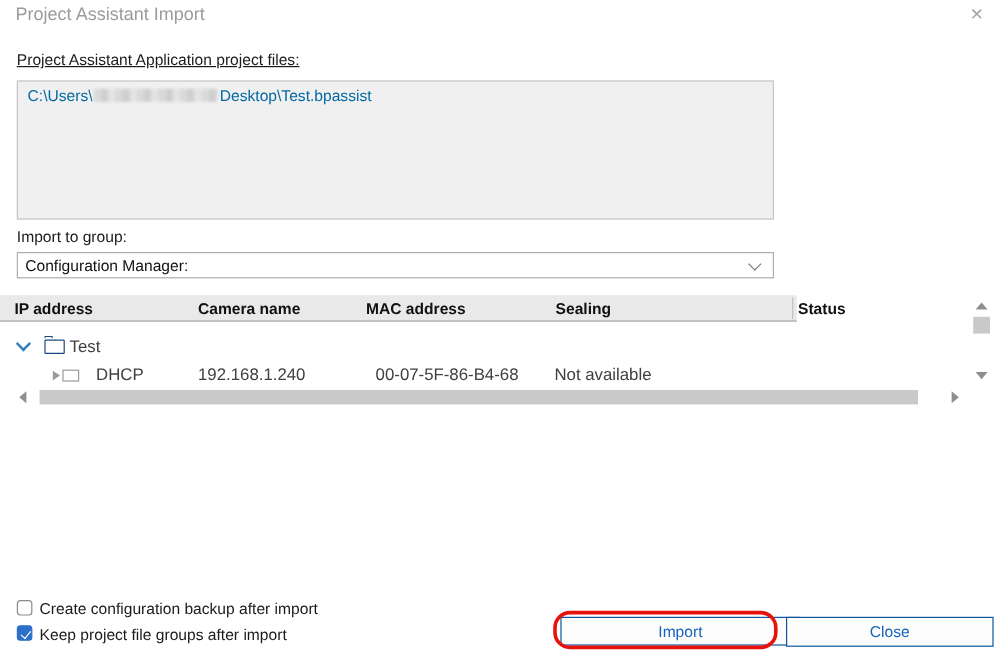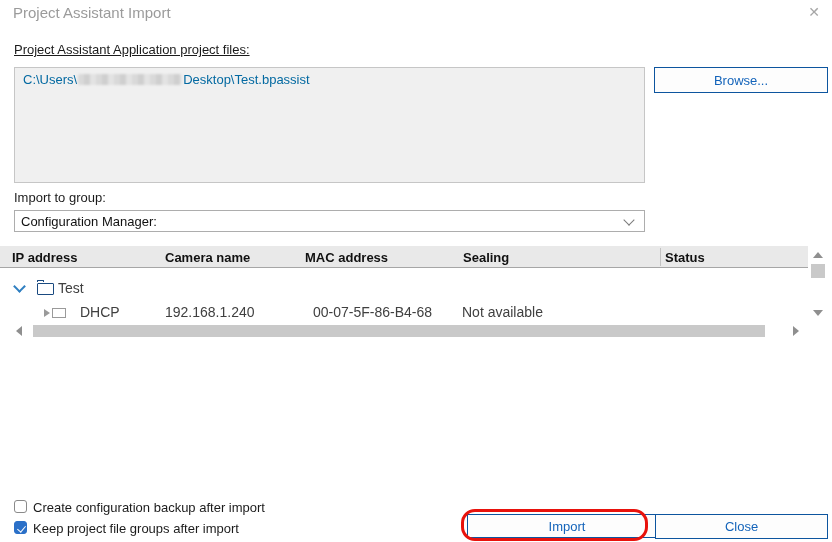--- a/index.html
+++ b/index.html
@@ -30,21 +30,21 @@
   .annotation{position:absolute;left:461px;top:509px;width:187px;height:32px;box-sizing:border-box;
               border:3px solid #e8120c;border-radius:14px;pointer-events:none;}
 
   .dropdown{position:absolute;left:14px;top:210px;width:631px;height:22px;background:#fff;
             border:1px solid #adadad;box-sizing:border-box;cursor:pointer;}
   .dd-text{position:absolute;left:6px;top:3px;font-size:13px;color:#111;}
   .chev{position:absolute;width:7px;height:7px;border-left:1.5px solid #7a7a7a;border-bottom:1.5px solid #7a7a7a;
         transform:rotate(-45deg);}
   .dd-chev{right:11px;top:5px;}
 
-  .thead{position:absolute;left:0;top:246px;width:808px;height:22px;background:#e9e9e9;
+  .thead{position:absolute;left:0;top:246px;width:664px;height:22px;background:#e9e9e9;
          border-bottom:1px solid #a6a6a6;box-sizing:border-box;}
   .th{position:absolute;top:4px;font-size:13px;font-weight:bold;color:#111;white-space:nowrap;}
   .th-sep{position:absolute;top:2px;left:660px;width:1px;height:18px;background:#c2c2c2;}
 
   .row{position:absolute;left:0;width:808px;height:24px;font-size:14px;color:#404040;}
   .cell{position:absolute;top:4px;white-space:nowrap;}
   .tree-chev{position:absolute;left:15px;top:6px;width:7px;height:7px;
              border-left:2px solid #2f7fc1;border-bottom:2px solid #2f7fc1;transform:rotate(-45deg);}
   .folder{position:absolute;left:37px;top:7px;width:15px;height:10px;border:1.5px solid #1a4a80;border-radius:1px;}
   .folder::before{content:"";position:absolute;top:-4.5px;left:-1.5px;width:5px;height:1.5px;
@@ -78,21 +78,20 @@
 
   <div class="title">Project Assistant Import</div>
   <div class="close">✕</div>
 
   <div class="lbl files-lbl">Project Assistant Application project files:</div>
 
   <div class="filebox">
     <div class="filepath"><span>C:\Users\</span><span class="redact"></span><span>Desktop\Test.bpassist</span></div>
   </div>
 
-  <button class="btn browse">Browse...</button>
 
   <div class="lbl group-lbl">Import to group:</div>
 
   <div class="dropdown">
     <span class="dd-text">Configuration Manager:</span>
     <span class="chev dd-chev"></span>
   </div>
 
   <div class="thead">
     <span class="th" style="left:12px">IP address</span>

